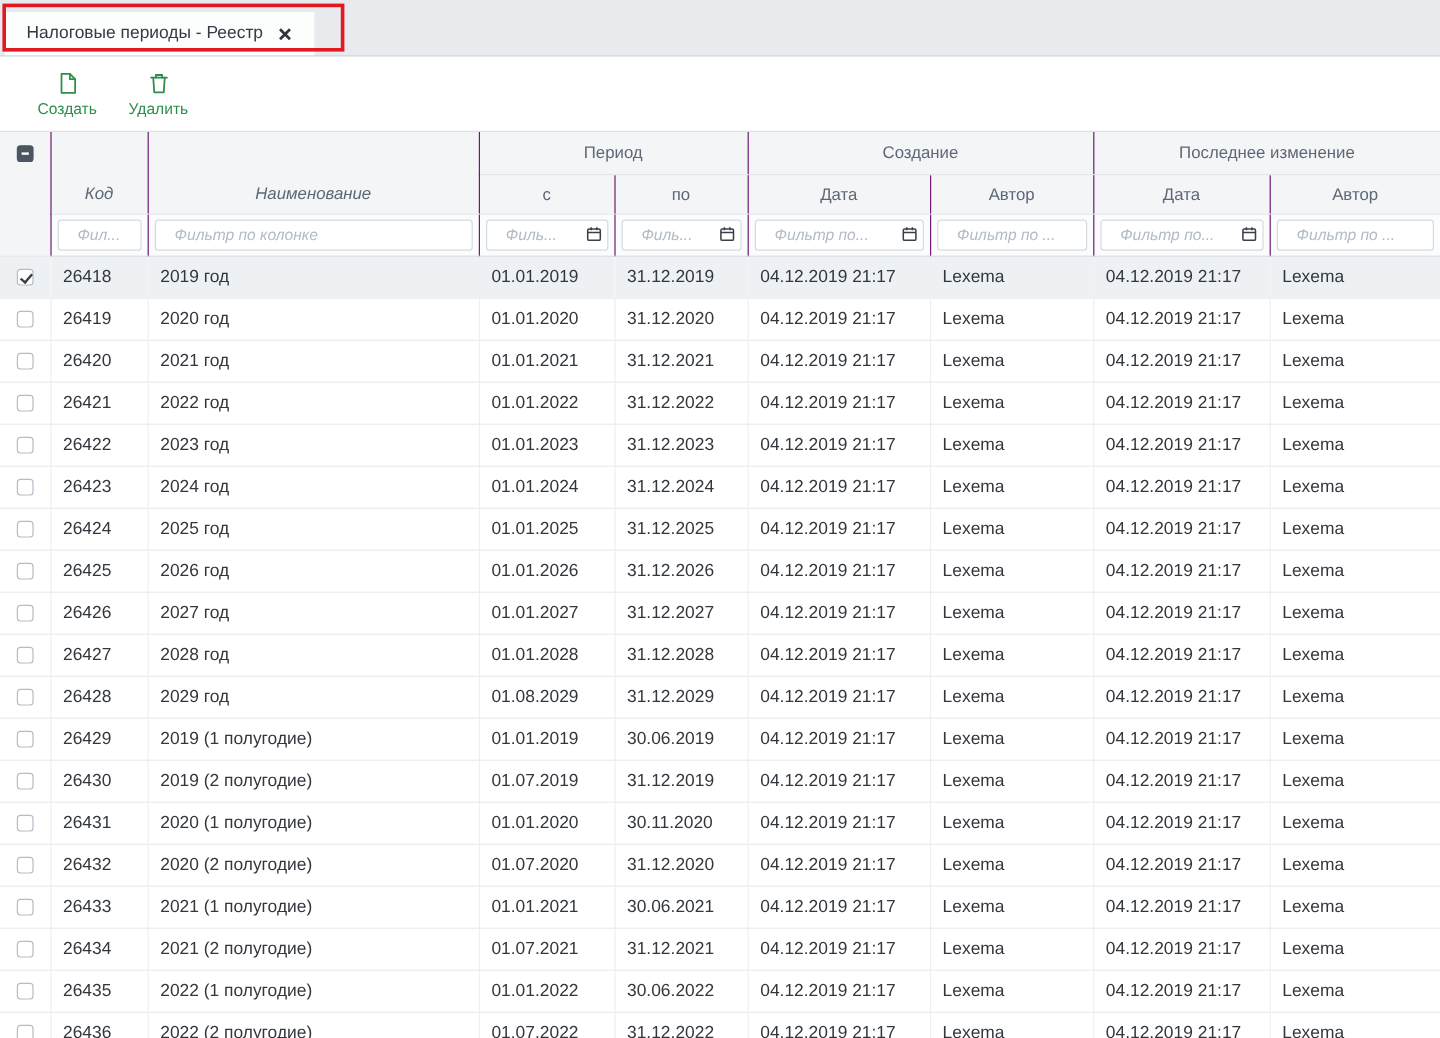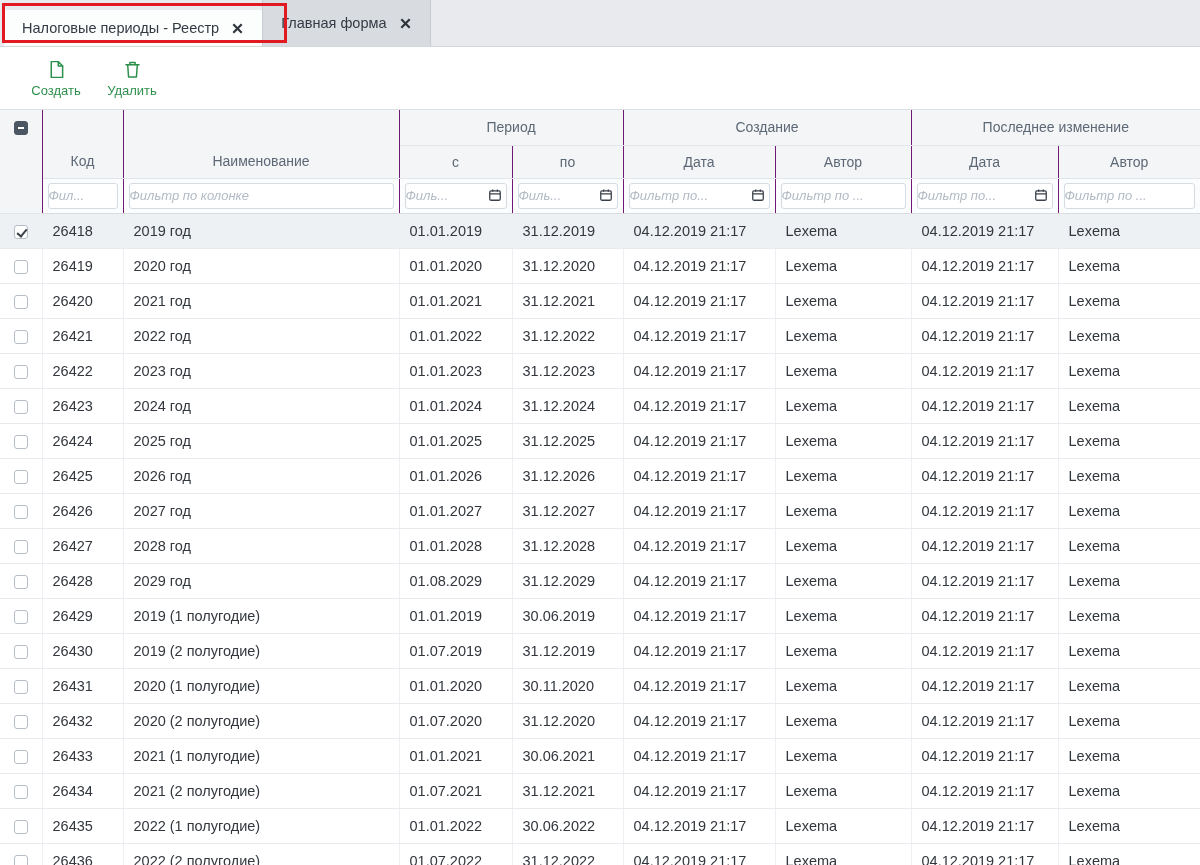--- a/index.html
+++ b/index.html
@@ -32,27 +32,27 @@
   col.c-cb { width: 42px; }  col.c-code { width: 81px; }  col.c-name { width: 276px; }
   col.c-from { width: 113px; } col.c-to { width: 111px; }
   col.c-cdate { width: 152px; } col.c-cauth { width: 136px; }
   col.c-mdate { width: 147px; } col.c-mauth { width: 142px; }
 
   thead th { background: #f4f5f7; font-weight: 400; color: #5d6876; font-size: 14px;
     border-right: 1px solid #701a75; border-bottom: 1px solid #e3e6e9; text-align: center; }
   thead th:last-child { border-right: none; }
   tr.group-row th { height: 35px; }
   tr.cols-row th { height: 33px; }
-  th.span-v { vertical-align: bottom; padding-bottom: 9px; }
+  th.span-v { vertical-align: bottom; padding-bottom: 9px; font-style: italic; }
   th.cb-head { vertical-align: top; padding-top: 9px; }
   tr.filter-row th { background: #fbfcfd; padding: 4px 5px; height: 34px;
     border-bottom: 1px solid #d7dce1; }
   .filter-wrap { position: relative; width: 100%; }
   .filter-wrap input { width: 100%; height: 26px; border: 1px solid #d6dbe1; border-radius: 3px;
-    padding: 0 0; font-family: "Liberation Sans", sans-serif; font-size: 13px;
+    padding: 0 16px; font-family: "Liberation Sans", sans-serif; font-size: 13px;
     color: #0f172a; background: #fff; text-overflow: ellipsis; }
   .filter-wrap.has-cal input { padding-right: 22px; }
   .filter-wrap input::placeholder { color: #b2bac4; font-style: italic; opacity: 1; text-overflow: ellipsis; }
   .cal-icon { position: absolute; right: 5px; top: 50%; transform: translateY(-50%);
     width: 14px; height: 14px; display: inline-flex; cursor: pointer; }
   .cal-icon svg { width: 14px; height: 14px; fill: none; stroke: #3a4049; stroke-width: 2.2; }
 
   tbody td { height: 35px; padding: 0 10px; font-size: 14.5px; color: #32373d;
     border-right: 1px solid #edeff2; border-bottom: 1px solid #e8ebee;
     white-space: nowrap; overflow: hidden; background: #fff; }
@@ -68,28 +68,20 @@
   .cb.indeterminate::after { content: ""; position: absolute; left: 3px; right: 3px; top: 5px;
     height: 2px; background: #fff; }
 </style>
 </head>
 <body>
 
 <div class="tabbar">
   <div class="annotation-box"></div>
   <div class="tab active">
     <span>Налоговые периоды - Реестр</span>
-    <span class="tab-close">
-      <svg viewBox="0 0 14 14">
-          <path d="M2.5 2.5 L11.5 11.5 M11.5 2.5 L2.5 11.5"></path>
-        </svg>
-    </span>
-  </div>
-  <div class="tab inactive">
-    <span>Главная форма</span>
     <span class="tab-close">
       <svg viewBox="0 0 14 14">
           <path d="M2.5 2.5 L11.5 11.5 M11.5 2.5 L2.5 11.5"></path>
         </svg>
     </span>
   </div>
 </div>
 
 <div class="toolbar">
   <div class="tool-btn">

